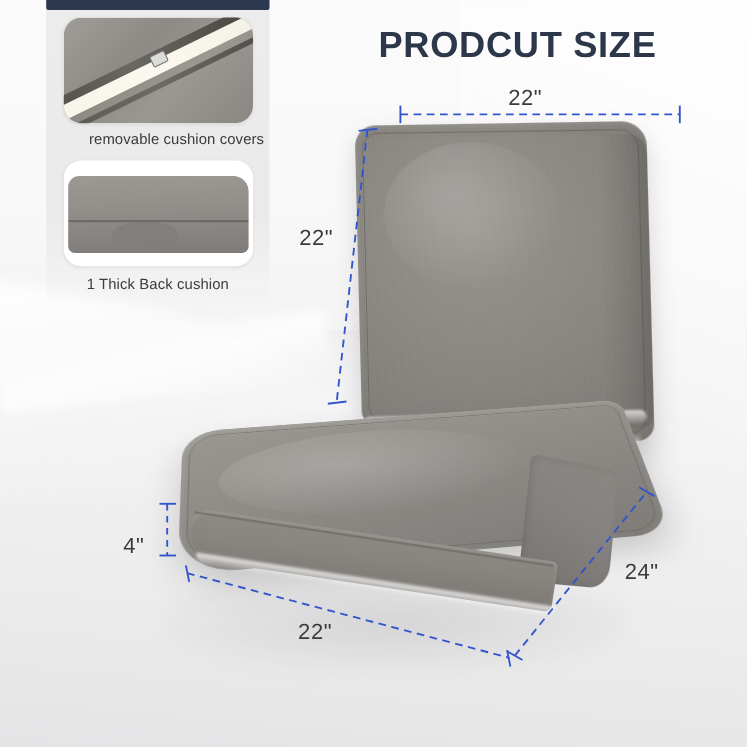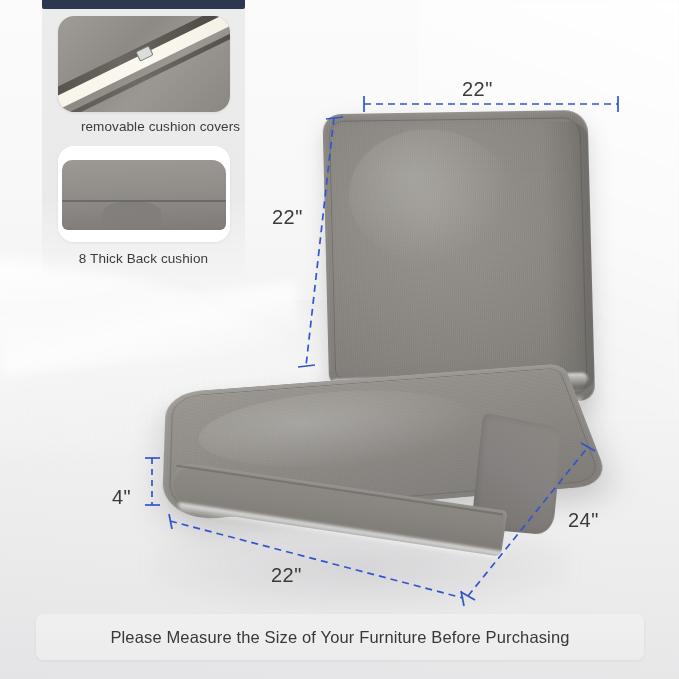--- a/index.html
+++ b/index.html
@@ -403,39 +403,37 @@
       <line x1="581" y1="443" x2="595" y2="451"></line>
     </g>
   </svg>
 
   <div class="dim-label" style="left:462px; top:78px;">22"</div>
   <div class="dim-label" style="left:272px; top:206px;">22"</div>
   <div class="dim-label" style="left:112px; top:486px;">4"</div>
   <div class="dim-label" style="left:271px; top:564px;">22"</div>
   <div class="dim-label" style="left:568px; top:509px;">24"</div>
 
+  <div class="title">PRODCUT SIZE</div>
 
   <div class="thumb-panel">
     <div class="panel-topbar"></div>
 
     <div class="thumb thumb-1">
       <div class="zip-bg"></div>
       <div class="zip-foam"></div>
       <div class="zip-tape"></div>
       <div class="zip-tape-2"></div>
       <div class="zip-pull"></div>
     </div>
     <div class="thumb-caption cap-1">removable cushion covers</div>
 
     <div class="thumb thumb-2">
       <div class="cush-bg"></div>
       <div class="cush-body"></div>
       <div class="cush-seam"></div>
       <div class="cush-tuck"></div>
     </div>
-    <div class="thumb-caption cap-2">8 Thick Back cushion</div>
+    <div class="thumb-caption cap-2">1 Thick Back cushion</div>
   </div>
 
-  <div class="banner">
-    <span class="banner-text">Please Measure the Size of Your Furniture Before Purchasing</span>
-  </div>
 
 </div>
 
 </body></html>

